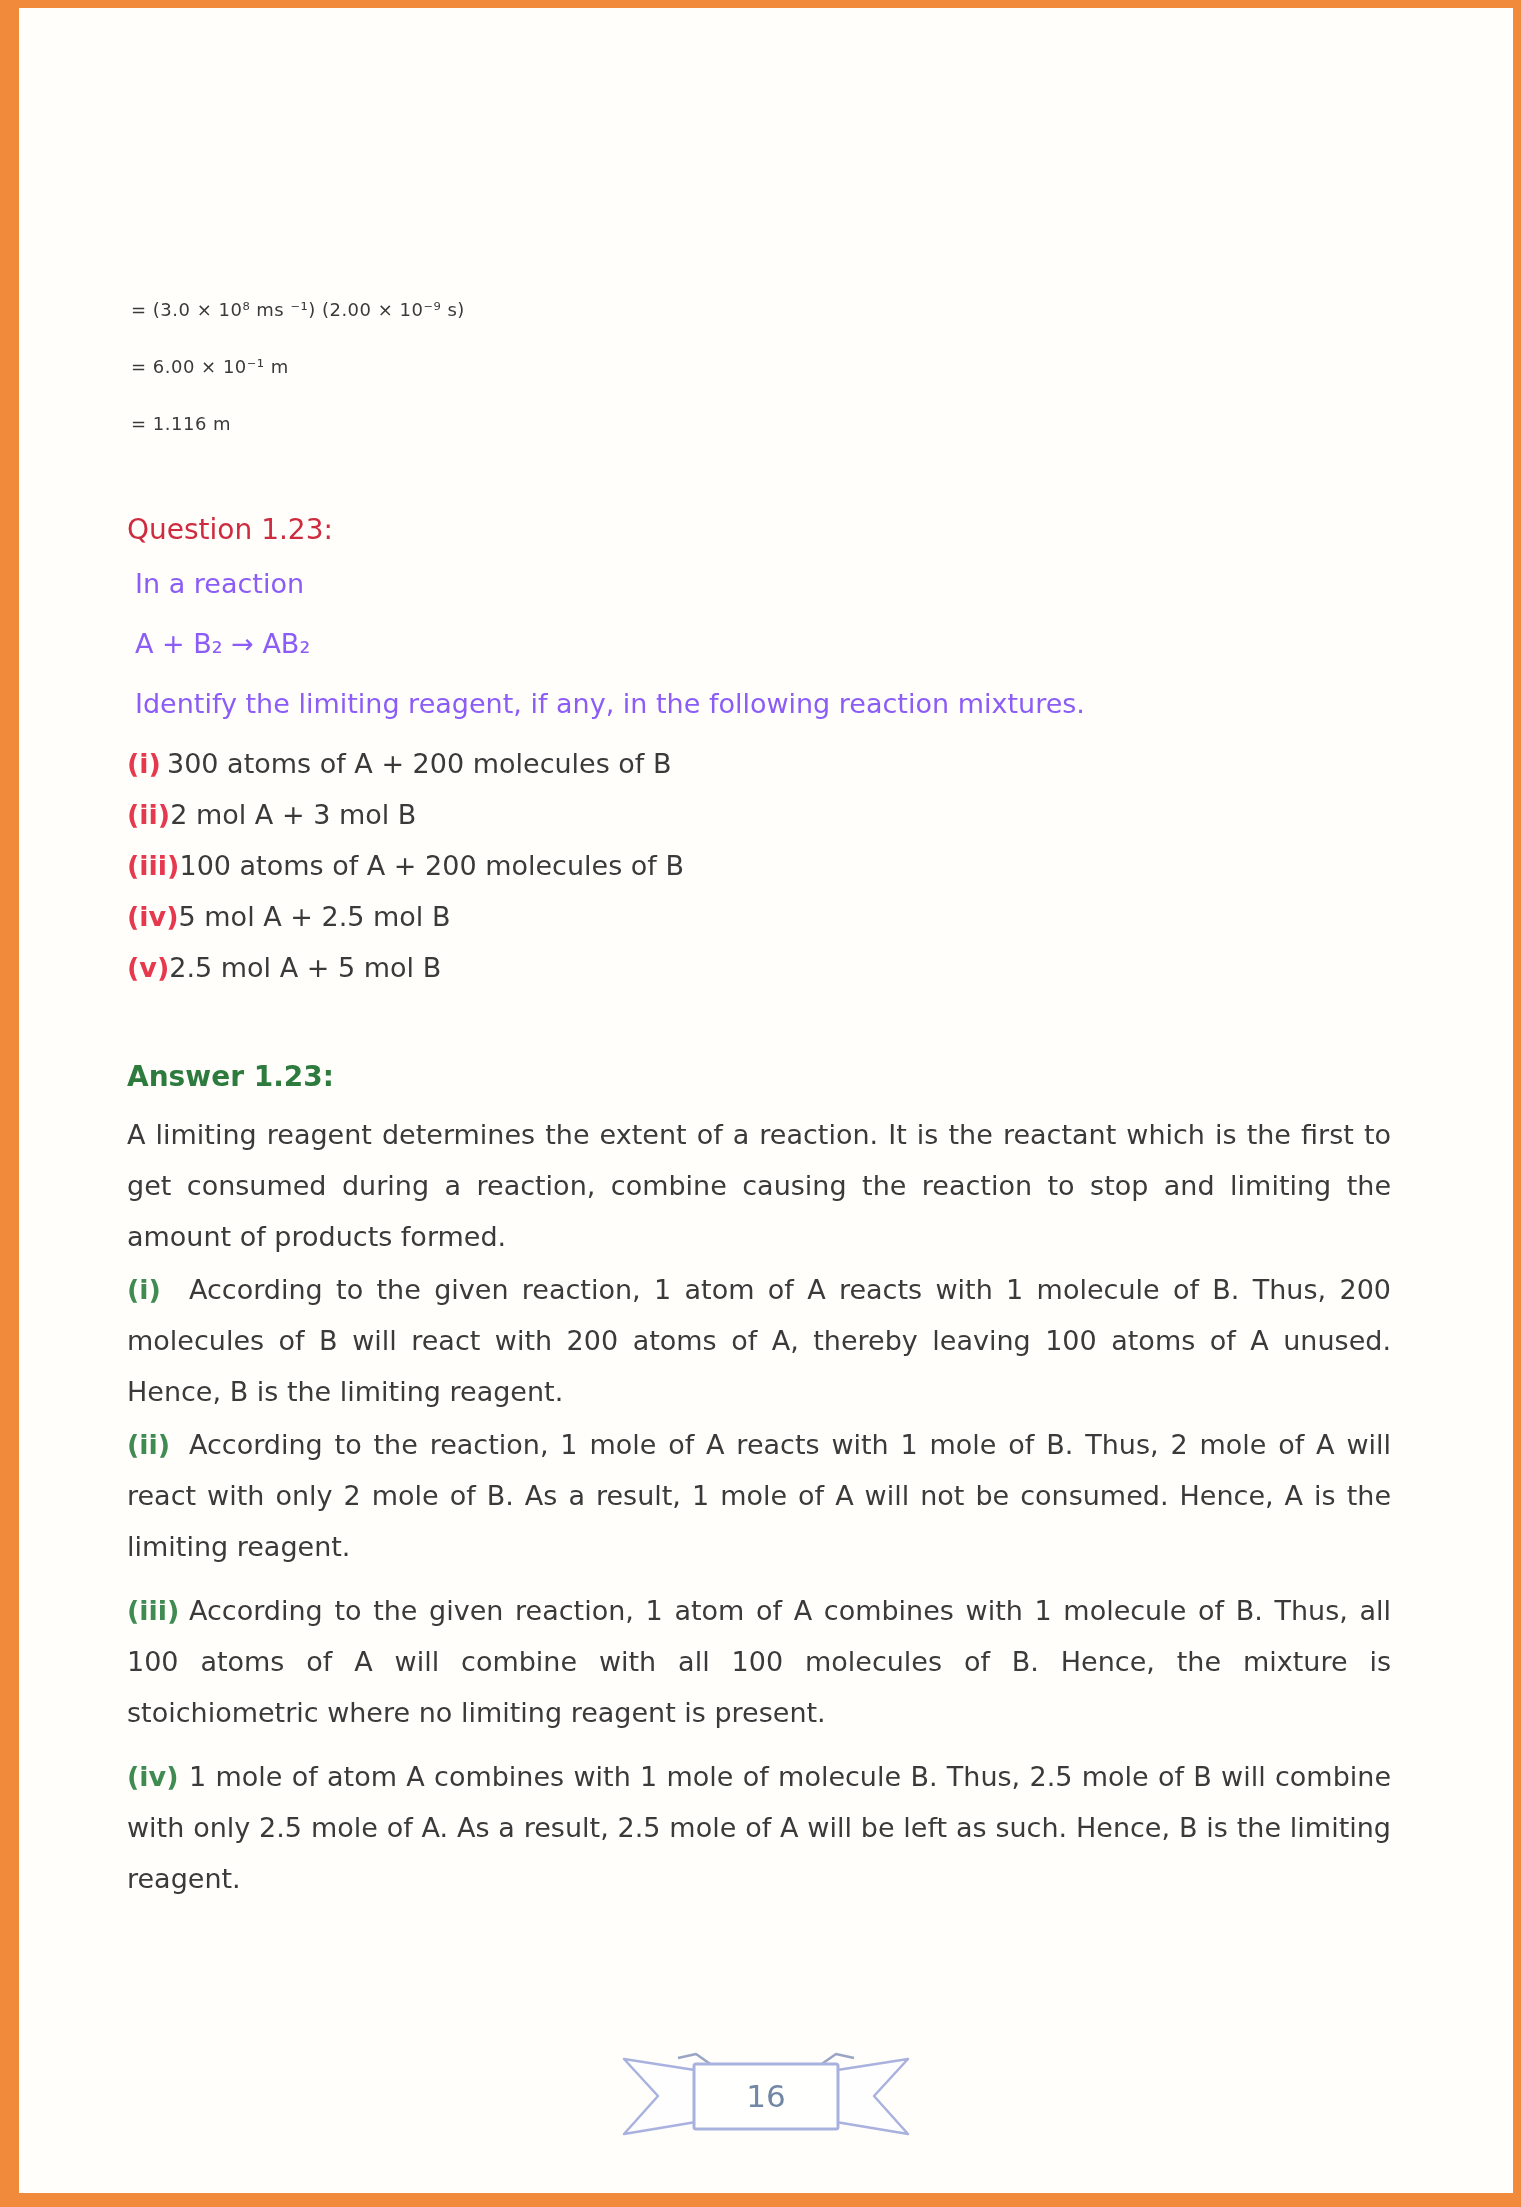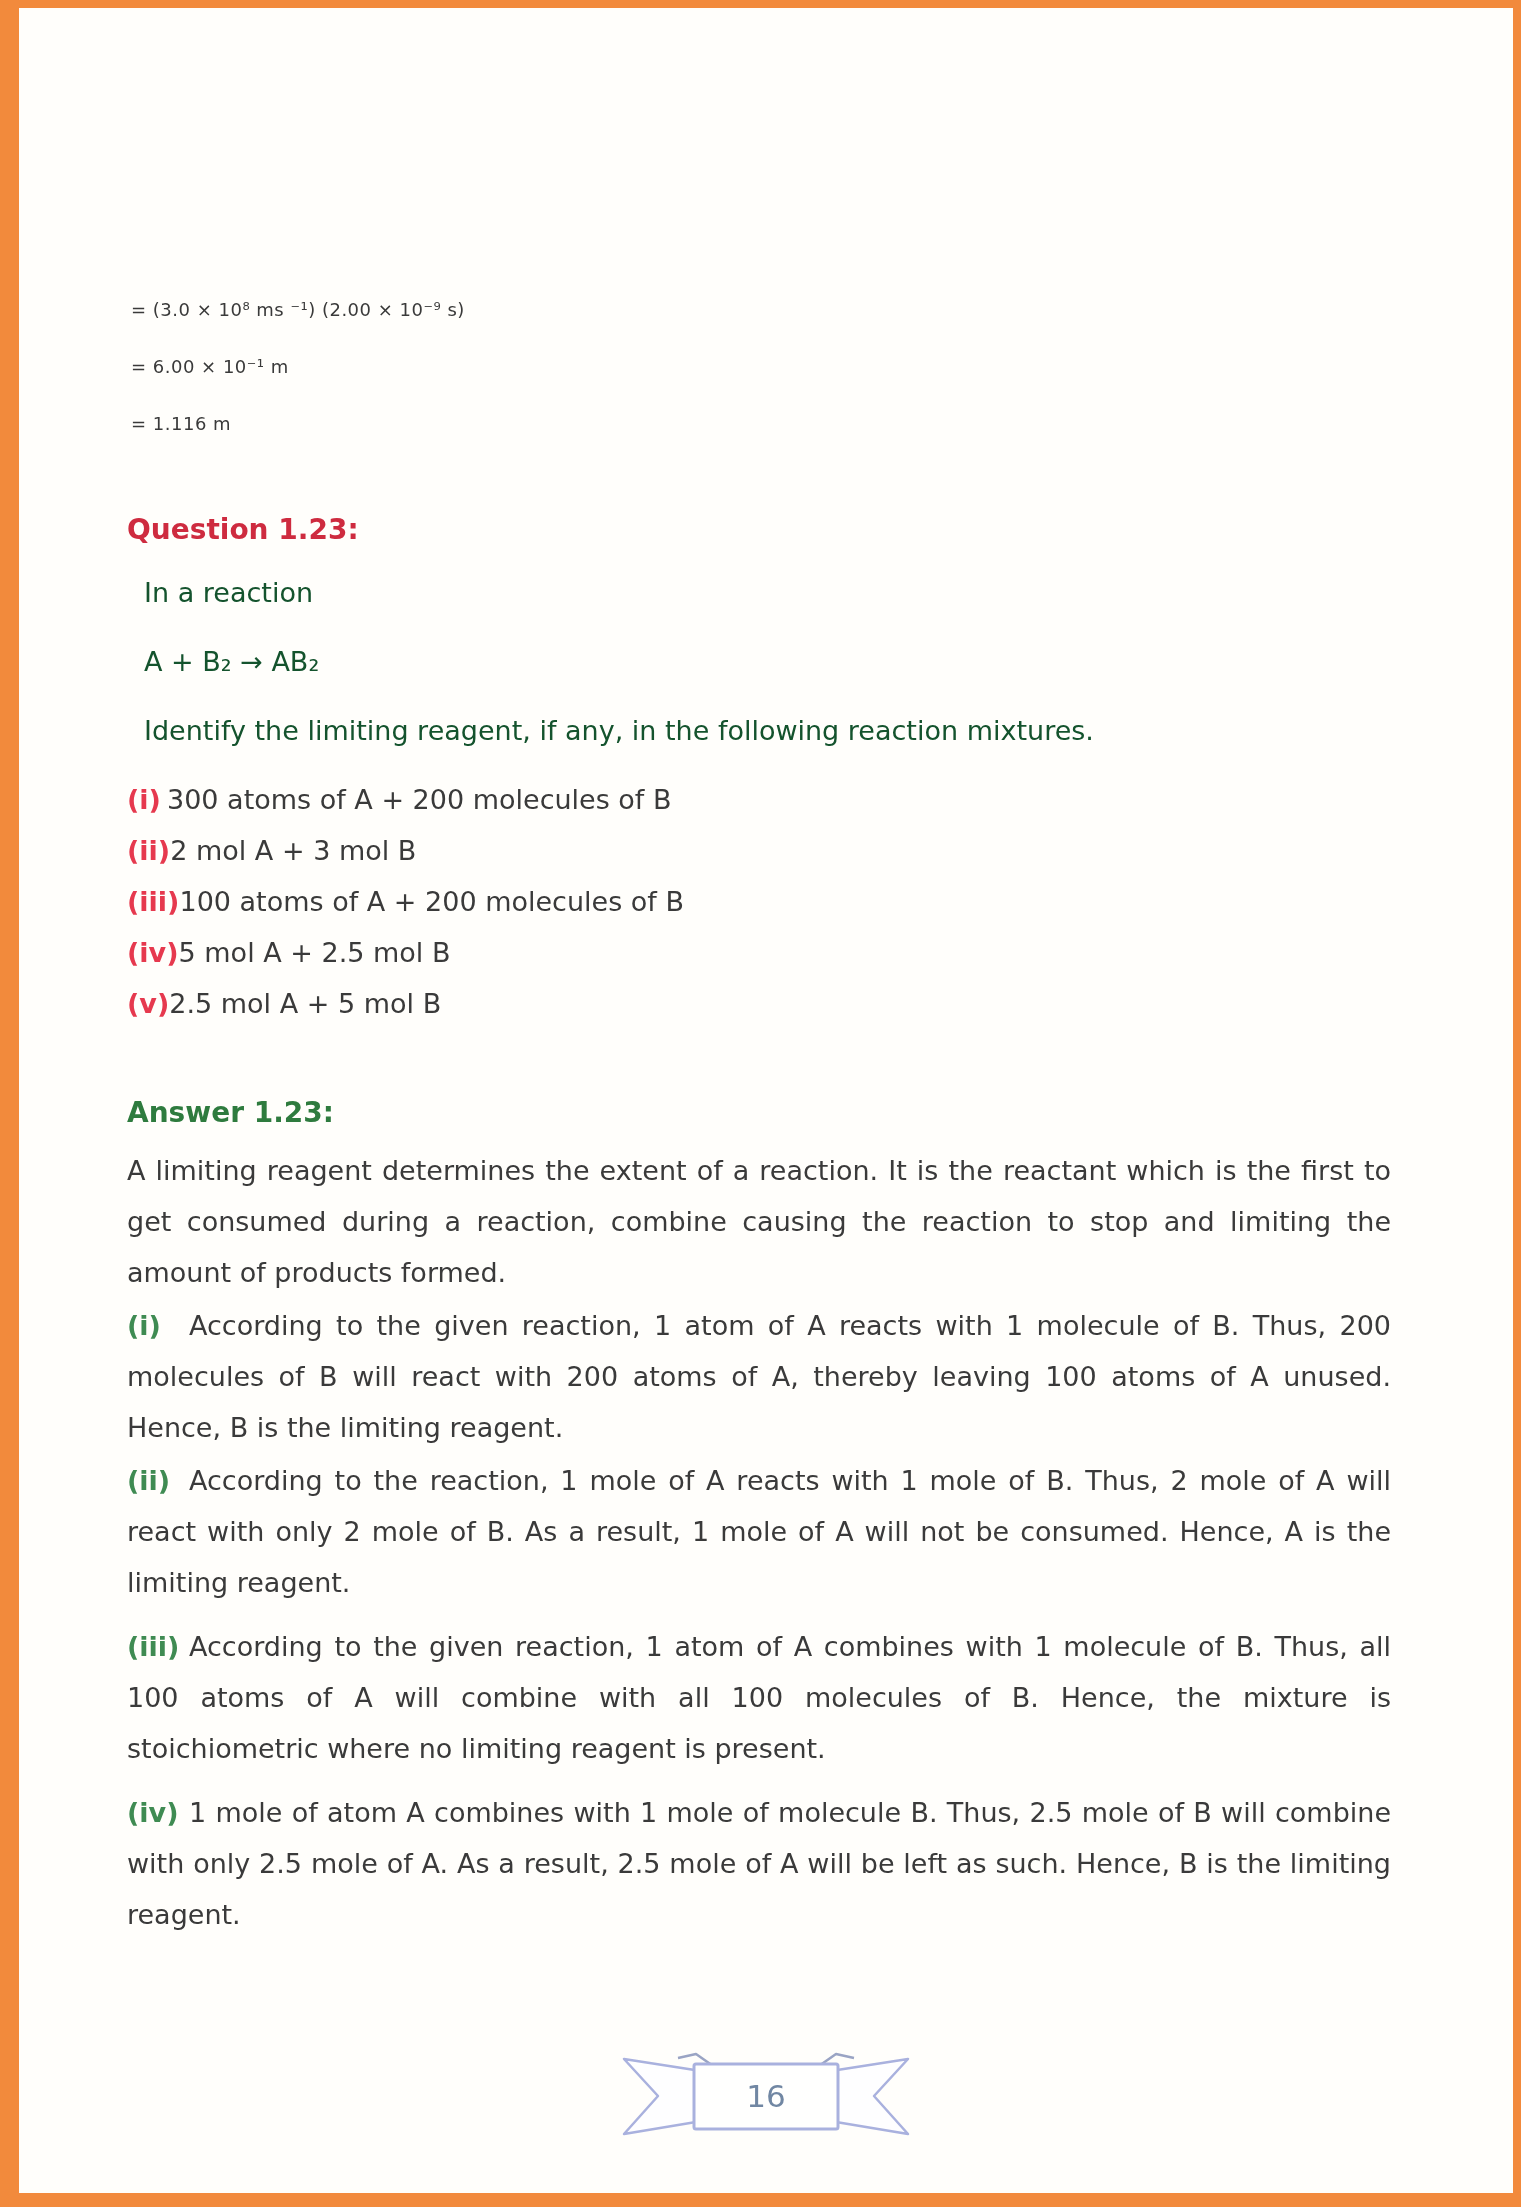--- a/index.html
+++ b/index.html
@@ -14,28 +14,28 @@
     box-sizing:border-box;
     padding:282px 122px 0 108px;
   }
   .eq-line {
     margin:0 0 17px 4px;
     font-size:18px; line-height:40px; color:#3a3a3a;
     letter-spacing:0.5px;
   }
   .q-heading {
     margin:66px 0 8px 0;
-    font-size:28px; line-height:40px; font-weight:bold; color:#ce2b3f;
+    font-size:28px; line-height:40px; font-weight:normal; color:#ce2b3f;
   }
   .a-heading {
     margin:64px 0 12px 0;
     font-size:28px; line-height:40px; font-weight:bold; color:#2e7b3e;
   }
   .q-line {
-    margin:17px; font-size:27px; line-height:52px; color:#14532d;
+    margin:8px; font-size:27px; line-height:52px; color:#8b5cf6;
   }
   .q-item {
     margin:0; font-size:27px; line-height:51px; color:#3a3a3a;
   }
   .q-marker {
     display:inline-block; min-width:40px;
     color:#e6394e; font-weight:bold;
   }
   .ans-intro, .ans-item {
     margin:0; font-size:27px; line-height:51px; color:#3a3a3a;

